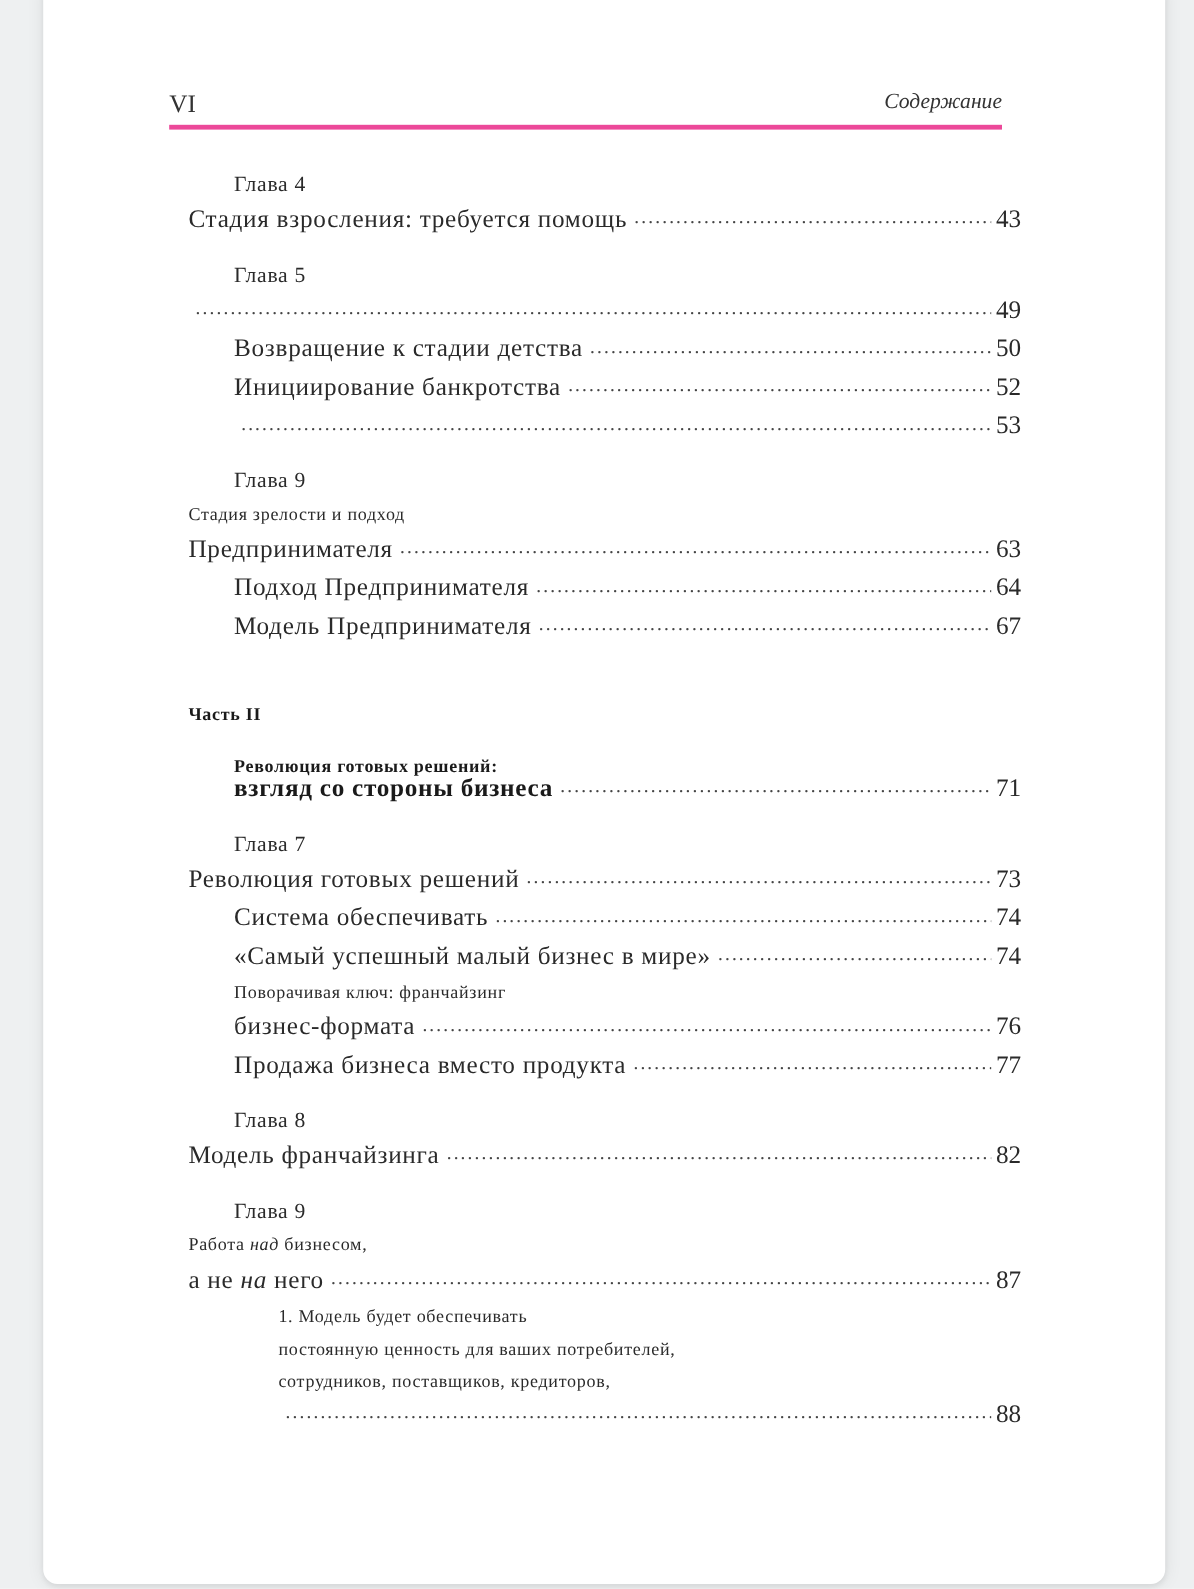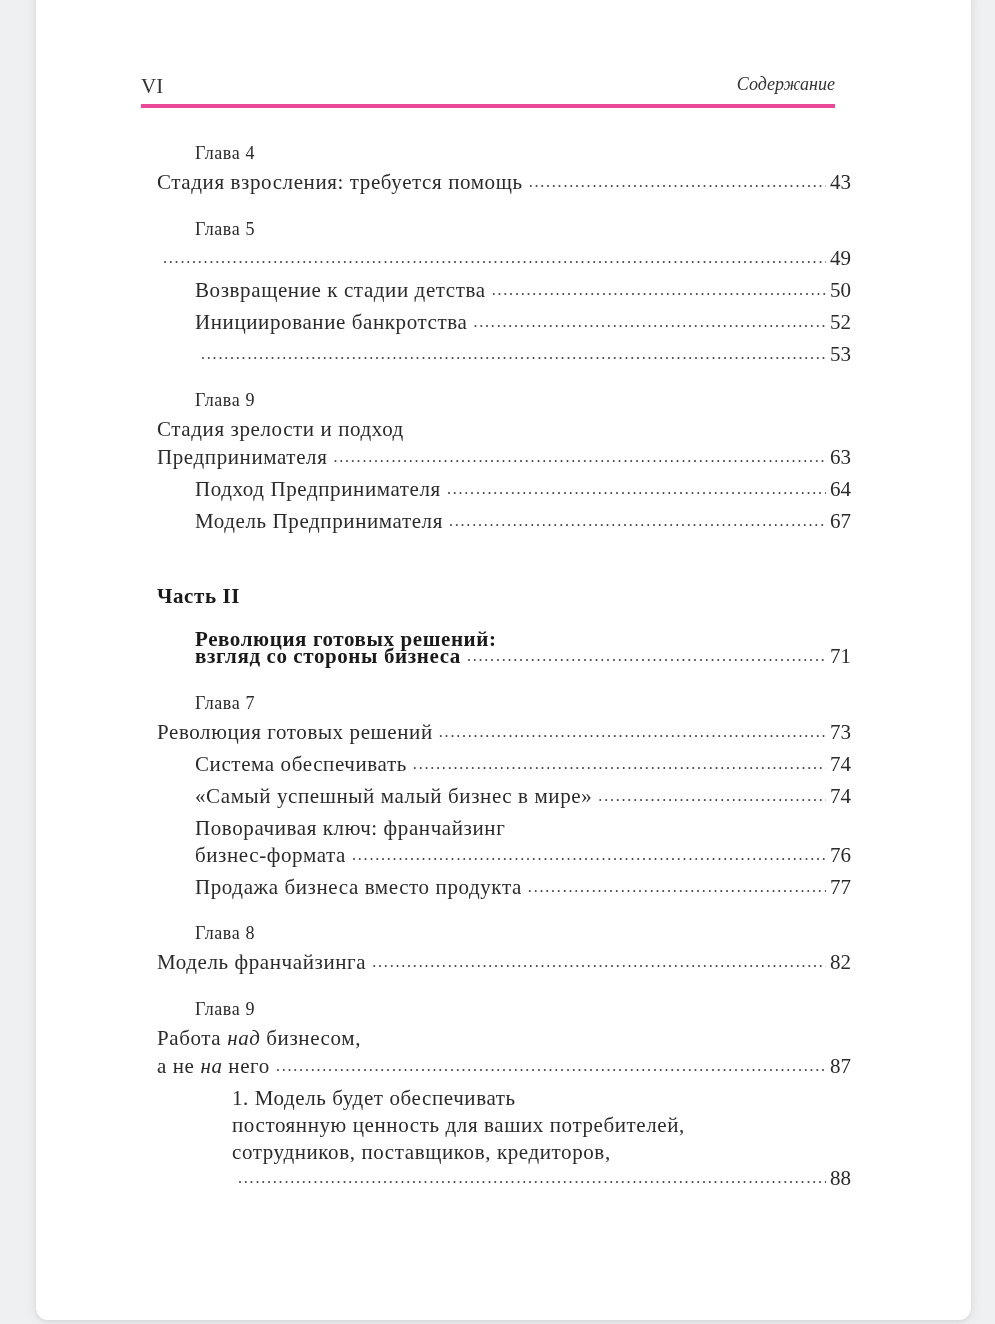--- a/index.html
+++ b/index.html
@@ -41,21 +41,21 @@
   }
   .toc-line .leader::before {
     content: "..................................................................................................................................................................................................";
   }
   .toc-line .pg { flex: 0 0 auto; letter-spacing: 0; }
   .bold { font-weight: bold; color: #1a1a1a; }
   .chapter-label {
     position: absolute; left: 38px; font-size: 18px; line-height: 28px; letter-spacing: 0.6px;
   }
   .plain-line {
-    position: absolute; left: 0; font-size: 21px; line-height: 28px; letter-spacing: 0.6px; white-space: nowrap;
+    position: absolute; left: 0; font-size: 15px; line-height: 28px; letter-spacing: 0.6px; white-space: nowrap;
   }
   .plain-line.indent { left: 38px; }
   .plain-line.indent2 { left: 75px; }
   em { font-style: italic; }
 </style>
 </head>
 <body>
 
 <div class="page"></div>
 

